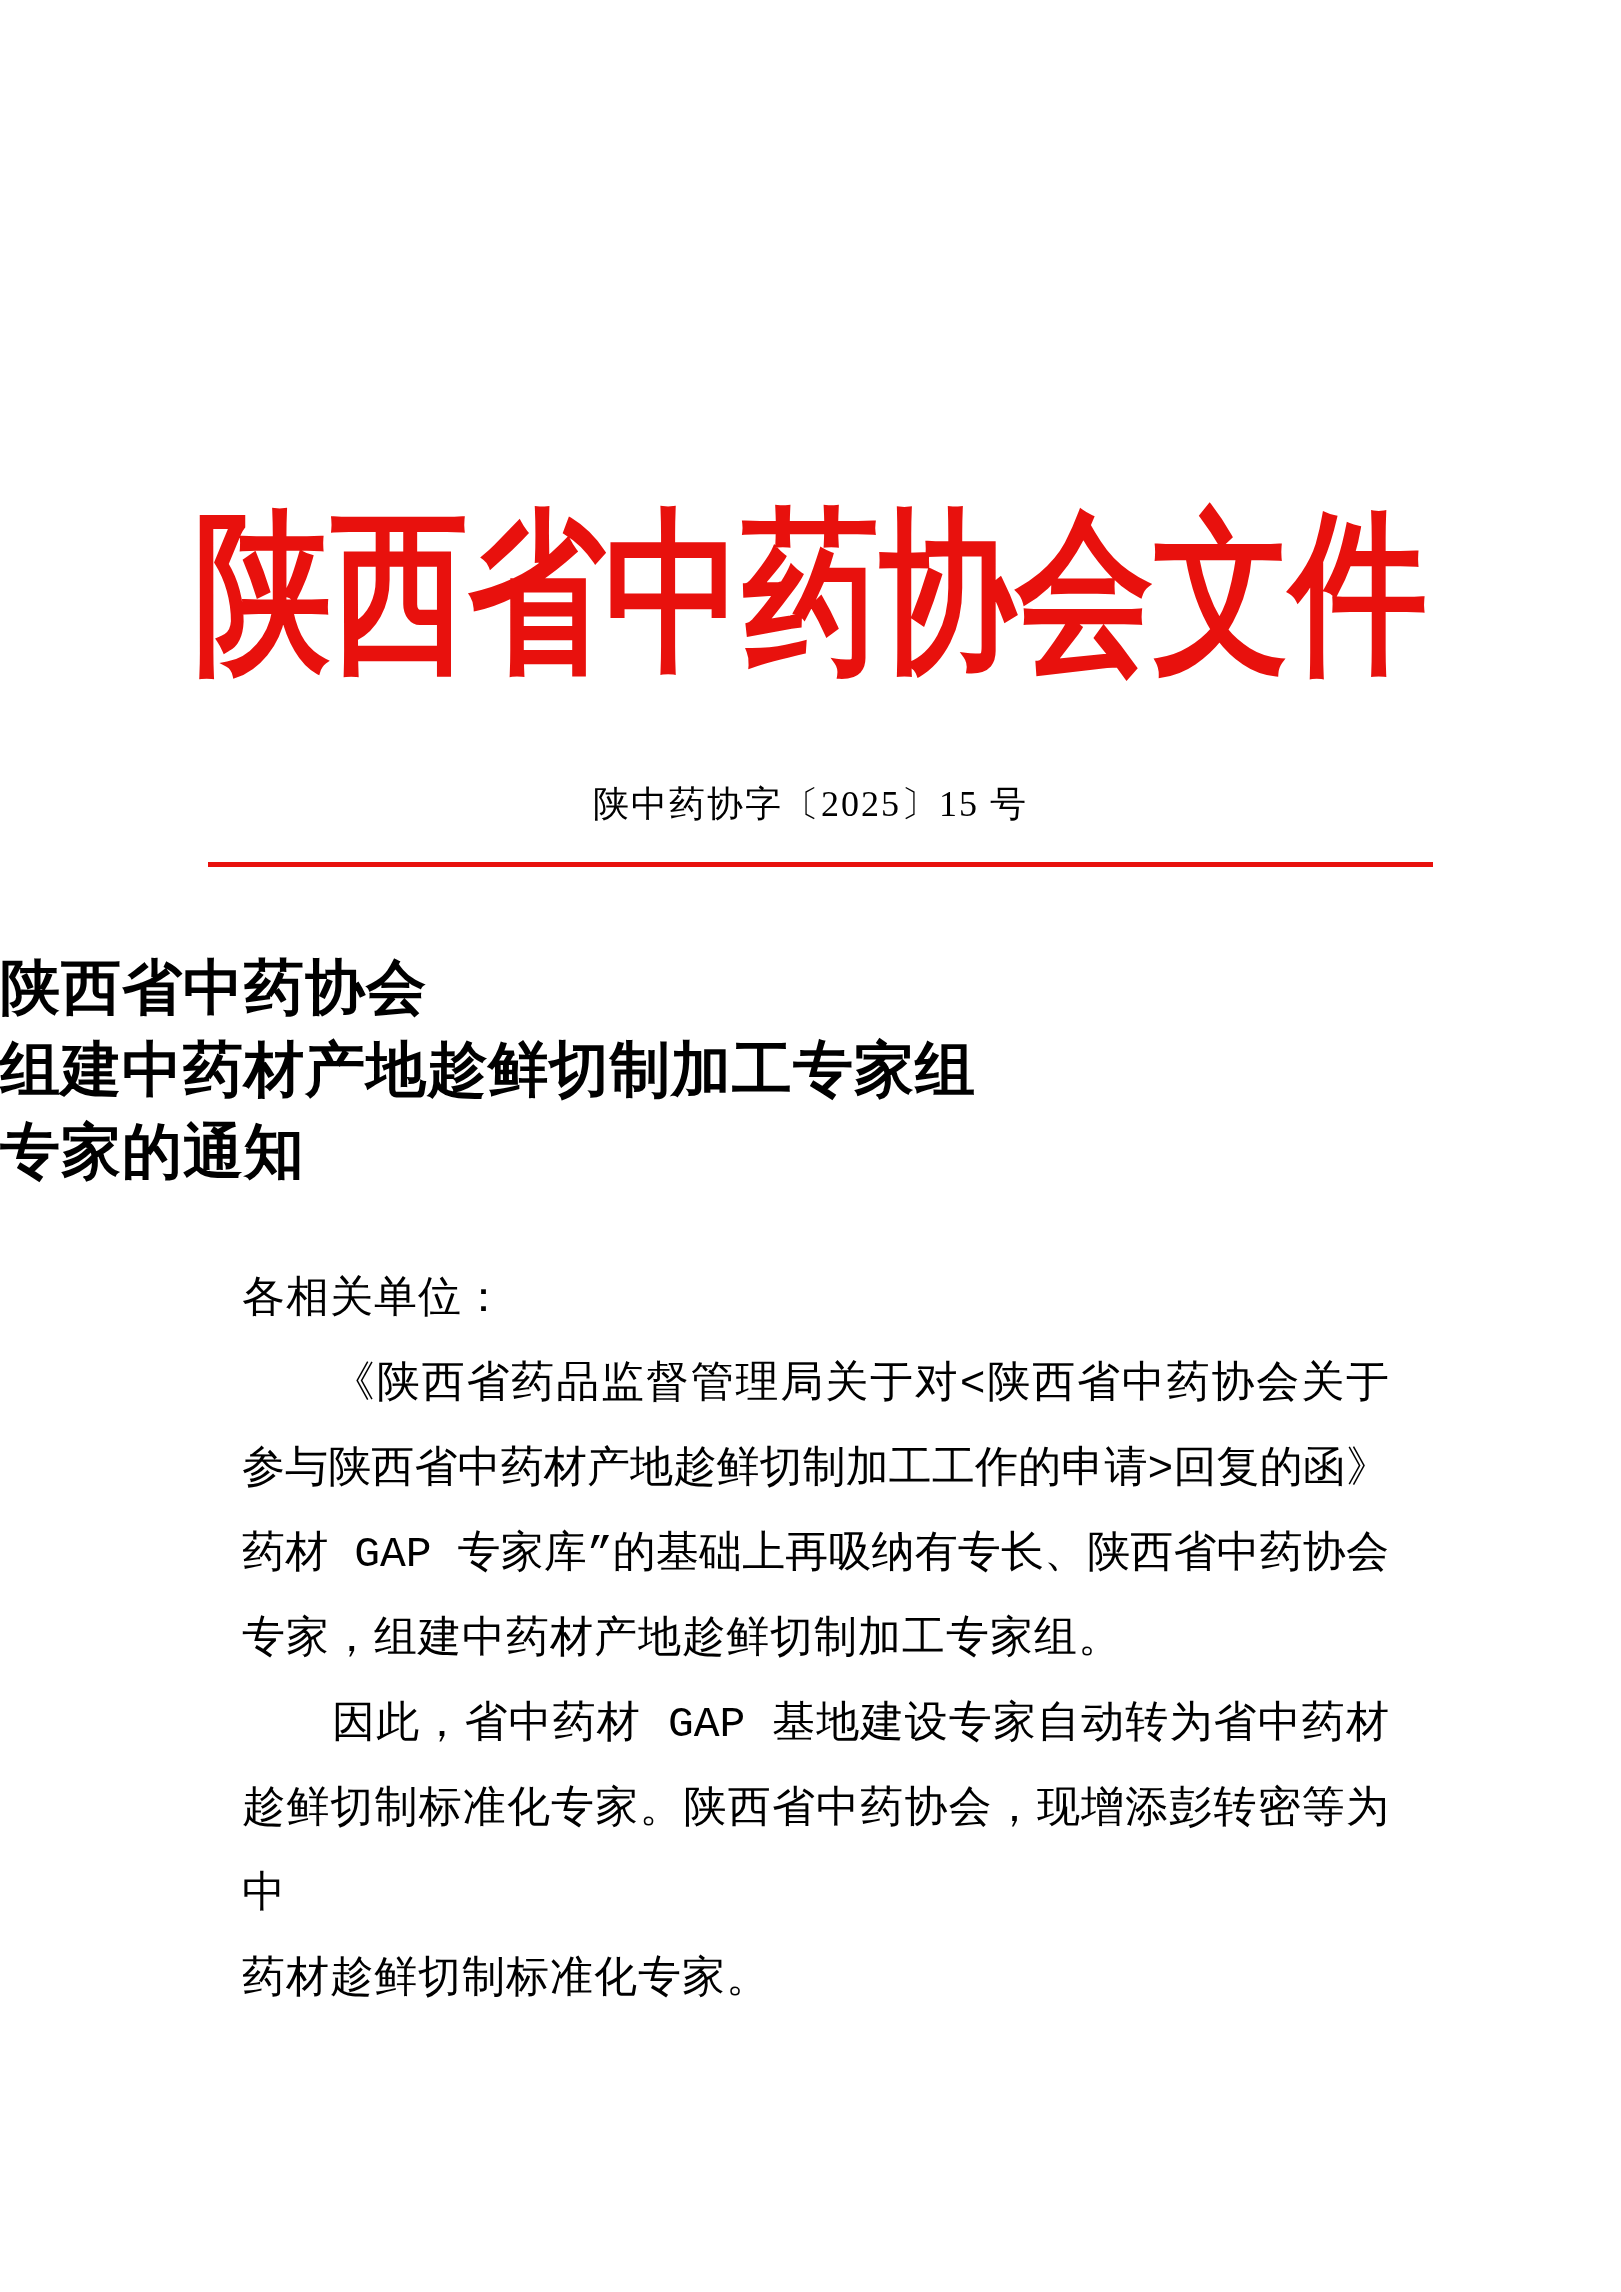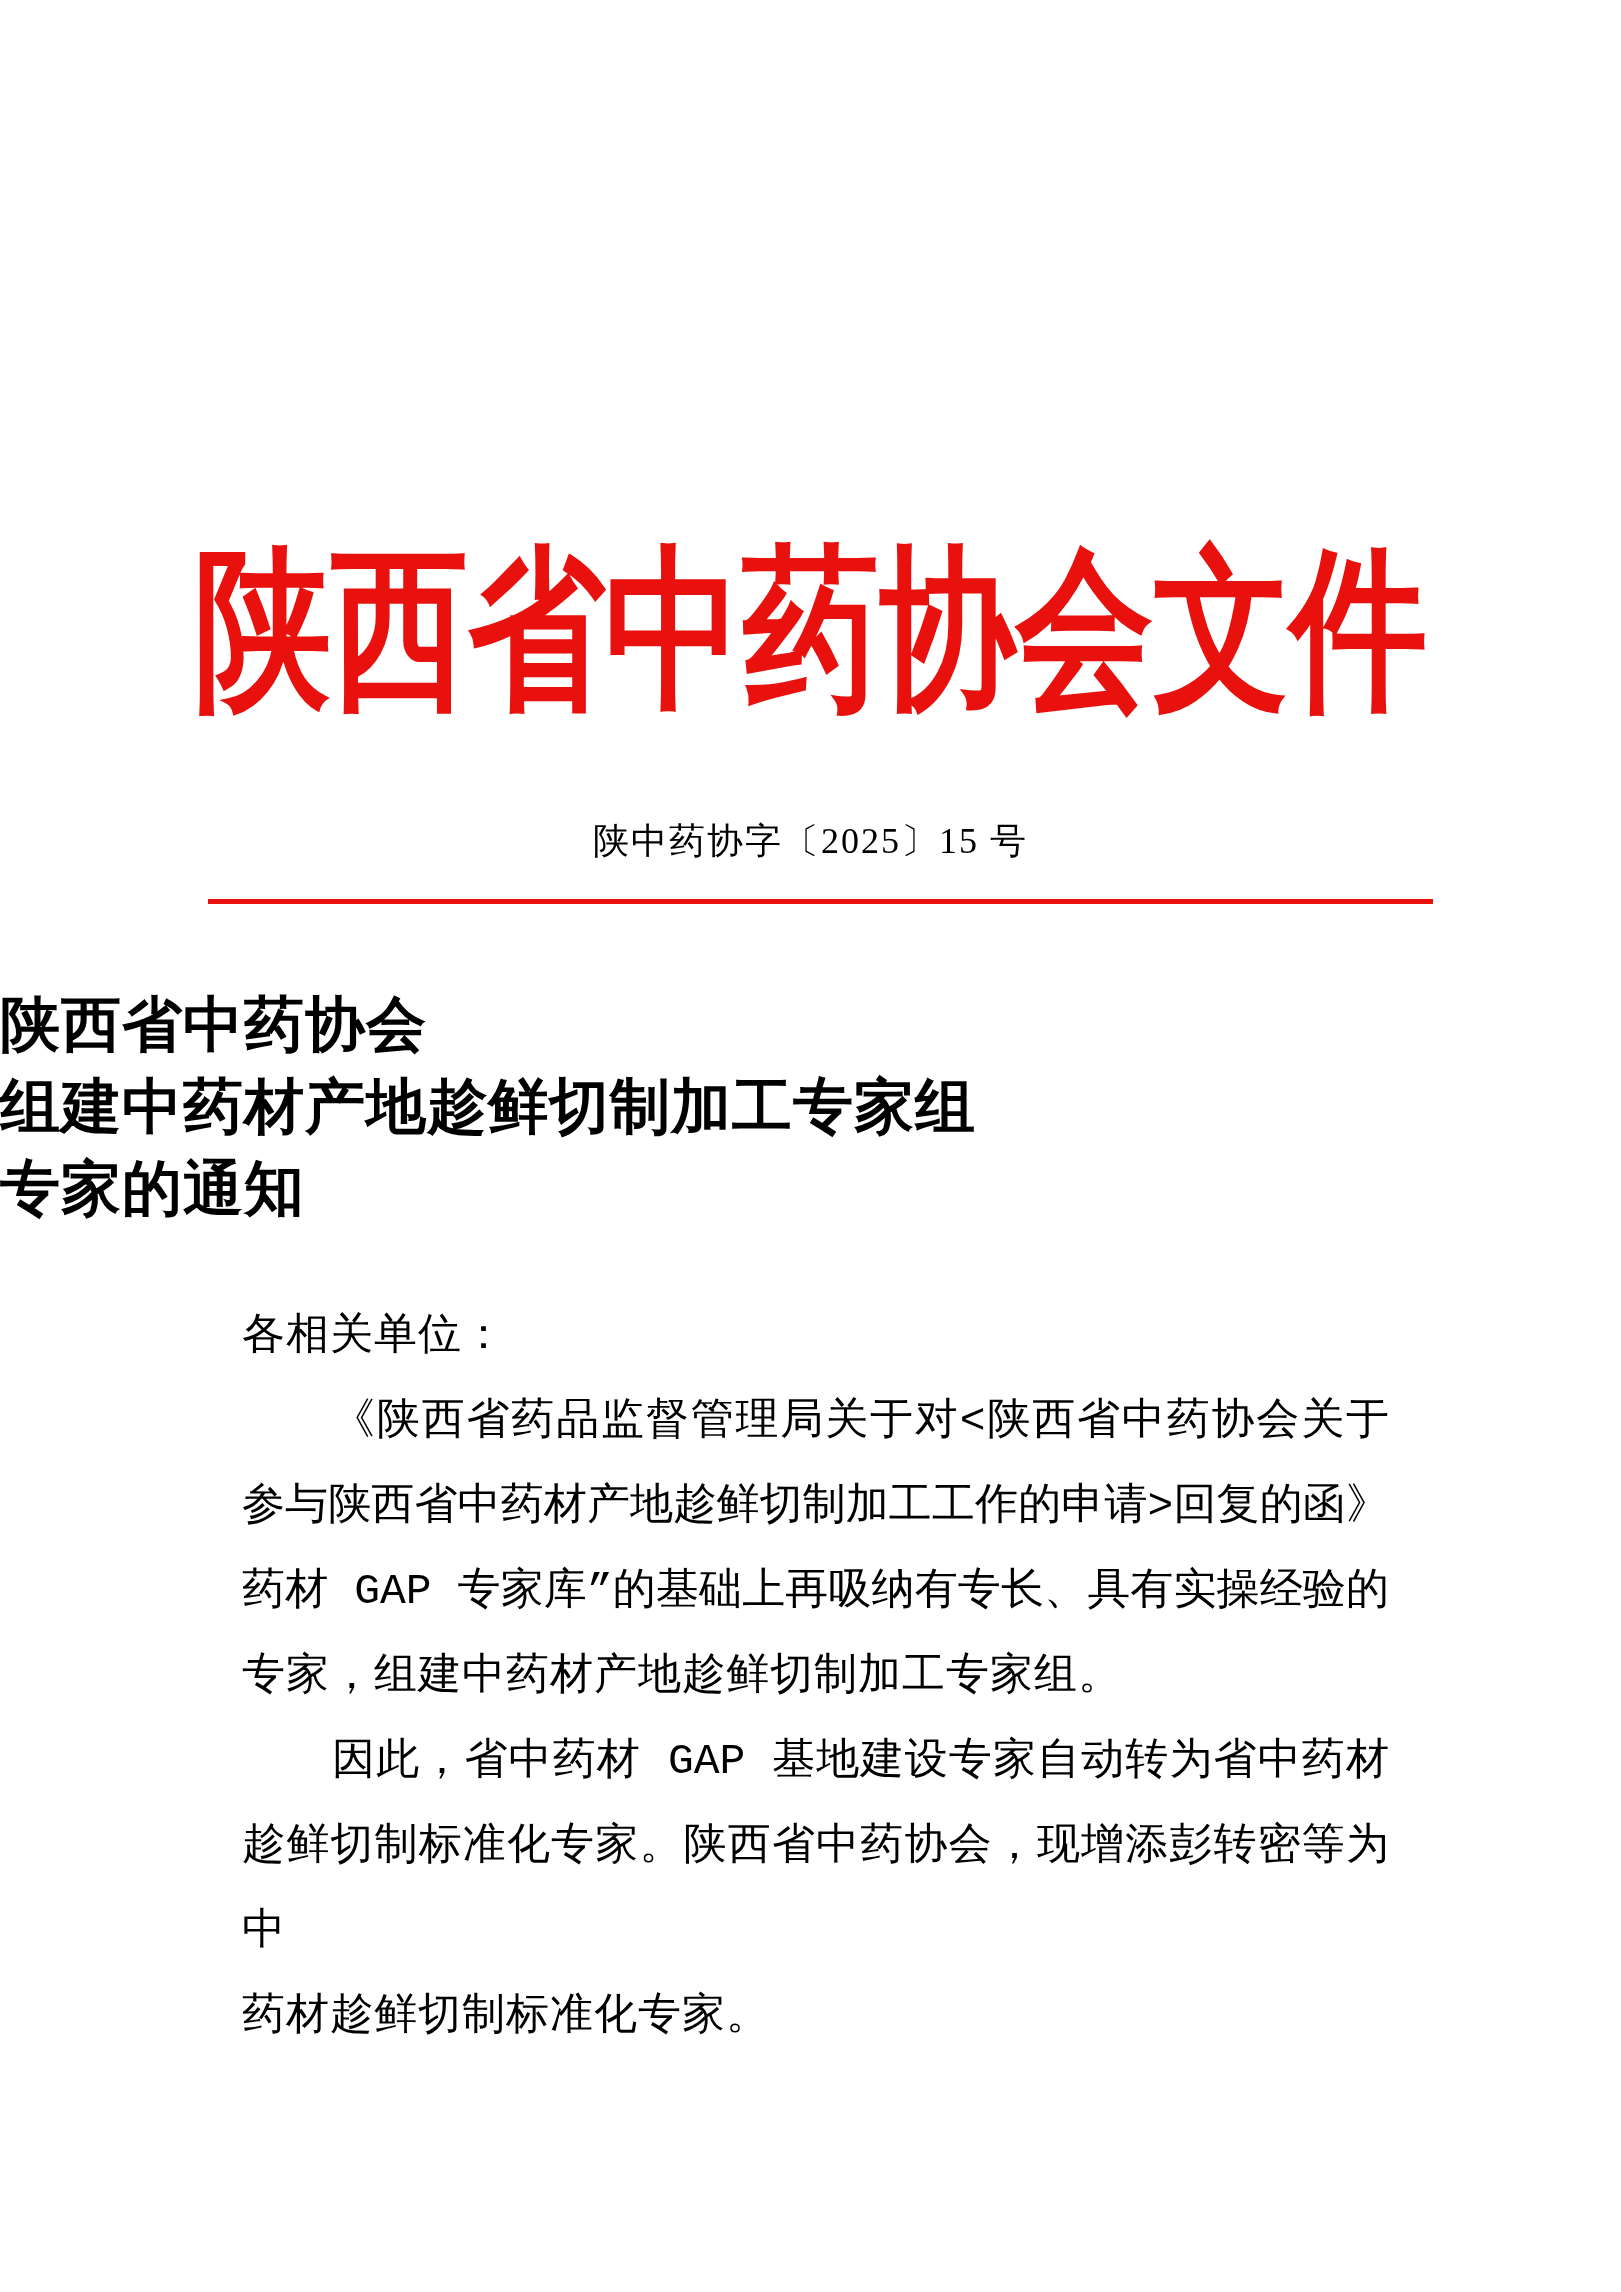--- a/index.html
+++ b/index.html
@@ -8,21 +8,20 @@
     background: #ffffff;
   }
   .page {
     position: relative;
     width: 1621px;
     height: 2008px;
     background: var(--background, #ffffff);
     overflow: hidden;
     font-family: "Liberation Serif", "DejaVu Serif", serif;
     color: var(--text, #000000);
-    margin-top: 37px;
   }
   .masthead {
     position: absolute;
     top: 506px;
     left: 0;
     width: 100%;
     text-align: center;
     font-size: 137px;
     line-height: 138px;
     font-weight: bold;
@@ -117,21 +116,21 @@
   <div class="notice-title">
     <div class="title-line">陕西省中药协会</div>
     <div class="title-line">组建中药材产地趁鲜切制加工专家组</div>
     <div class="title-line">专家的通知</div>
   </div>
 
   <div class="doc-body">
       <div class="body-line">各相关单位：</div>
       <div class="body-line indent fill">《陕西省药品监督管理局关于对&lt;陕西省中药协会关于</div>
       <div class="body-line fill">参与陕西省中药材产地趁鲜切制加工工作的申请&gt;回复的函》</div>
-      <div class="body-line fill">药材 GAP 专家库”的基础上再吸纳有专长、具有实操经验的</div>
+      <div class="body-line fill">药材 GAP 专家库”的基础上再吸纳有专长、陕西省中药协会</div>
       <div class="body-line">专家，组建中药材产地趁鲜切制加工专家组。</div>
       <div class="body-line indent fill">因此，省中药材 GAP 基地建设专家自动转为省中药材</div>
       <div class="body-line fill">趁鲜切制标准化专家。陕西省中药协会，现增添彭转密等为中</div>
       <div class="body-line">药材趁鲜切制标准化专家。</div>
     </div>
 
   <div class="page-number">— 1 —</div>
 
 </div>
 

